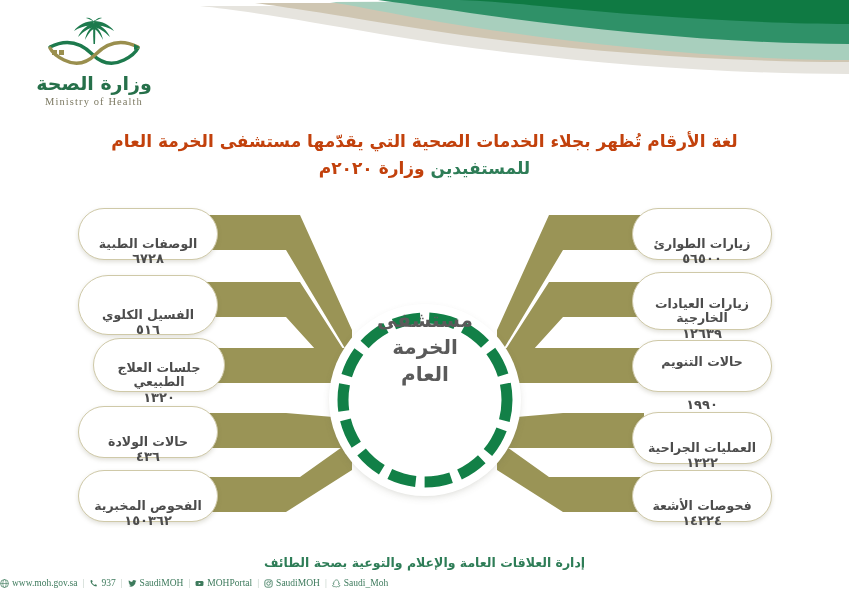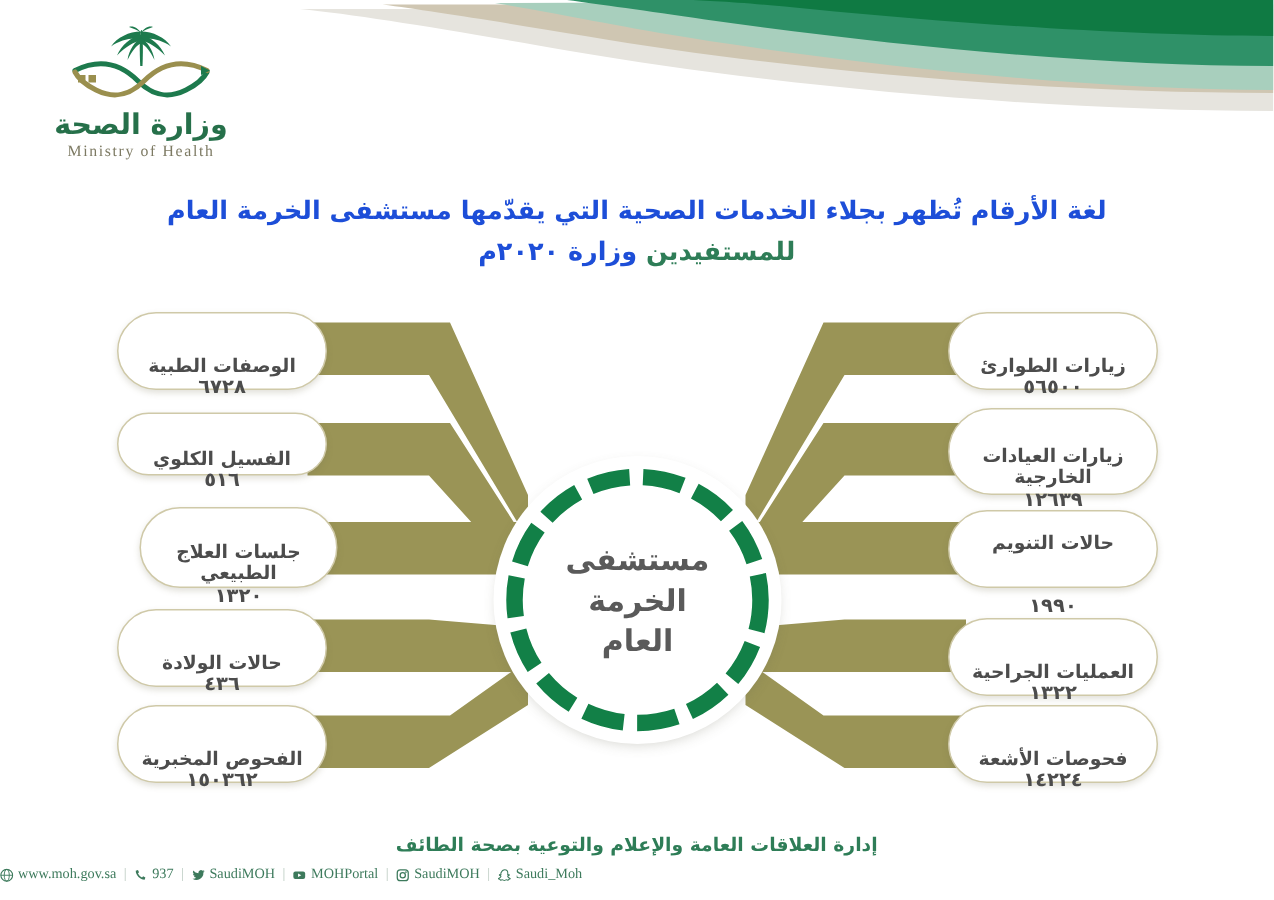--- a/index.html
+++ b/index.html
@@ -29,21 +29,21 @@
   }
   #logo-en {
     font-size: 10.5px; color: #7d7a63; letter-spacing: 1.1px;
     margin-top: 3px; direction: ltr;
     font-family: "Liberation Serif", serif;
   }
 
   
   #title { position: absolute; top: 128px; left: 0; width: 849px; text-align: center; }
   .title-line { font-size: 17px; font-weight: bold; line-height: 27px; }
-  .t-gold  { color: #1d4ed8; }
+  .t-gold  { color: #c2410c; }
   .t-green { color: #2e7d57; }
 
   
   #flow { position: absolute; top: 0; left: 0; width: 849px; height: 600px; }
 
   
   .pill {
     position: absolute;
     border: 1.4px solid #cfc9a8;
     border-radius: 40px;
@@ -63,21 +63,21 @@
   .pill-value {
     font-size: 13px; font-weight: bold; color: #4c4c4c;
     line-height: 16px; margin-top: 0;
   }
 
   
   #hub {
     position: absolute; left: 332px; top: 307px;
     width: 186px; height: 186px; border-radius: 50%;
     background: #ffffff; z-index: 8;
-    display: flex; align-items: center; justify-content: center;
+    display: flex; align-items: flex-start; justify-content: center;
     box-shadow: 0 0 0 3px #ffffff, 0 3px 9px rgba(100,100,80,.30);
   }
   #hub-ring { position: absolute; left: 0; top: 0; width: 186px; height: 186px; }
   #hub-text {
     position: relative; z-index: 2;
     font-size: 20px; font-weight: bold; color: #5a5a5a;
     line-height: 27px; text-align: center; letter-spacing: .5px;
   }
 
   
@@ -158,21 +158,21 @@
       <path d="M644,348 L504,348 L504,383 L644,383 Z"></path>
       <path d="M644,413 L563,413 L504,418 L504,448 L549,448 L644,448 Z"></path>
       <path d="M644,477 L549,477 L497,440 L497,470 L563,512 L644,512 Z"></path>
     </g>
   </svg>
 
   <div class="pill" style="left:78px; top:208px; width:140px; height:52px;">
     <div class="pill-label">الوصفات الطبية</div>
     <div class="pill-value">٦٧٢٨</div>
   </div>
-  <div class="pill" style="left:78px; top:275px; width:140px; height:42px;">
+  <div class="pill" style="left:78px; top:275px; width:140px; height:60px;">
     <div class="pill-label">الفسيل الكلوي</div>
     <div class="pill-value">٥١٦</div>
   </div>
   <div class="pill" style="left:93px; top:338px; width:132px; height:54px;">
     <div class="pill-label">جلسات العلاج الطبيعي</div>
     <div class="pill-value">١٣٢٠</div>
   </div>
   <div class="pill" style="left:78px; top:406px; width:140px; height:52px;">
     <div class="pill-label">حالات الولادة</div>
     <div class="pill-value">٤٣٦</div>

